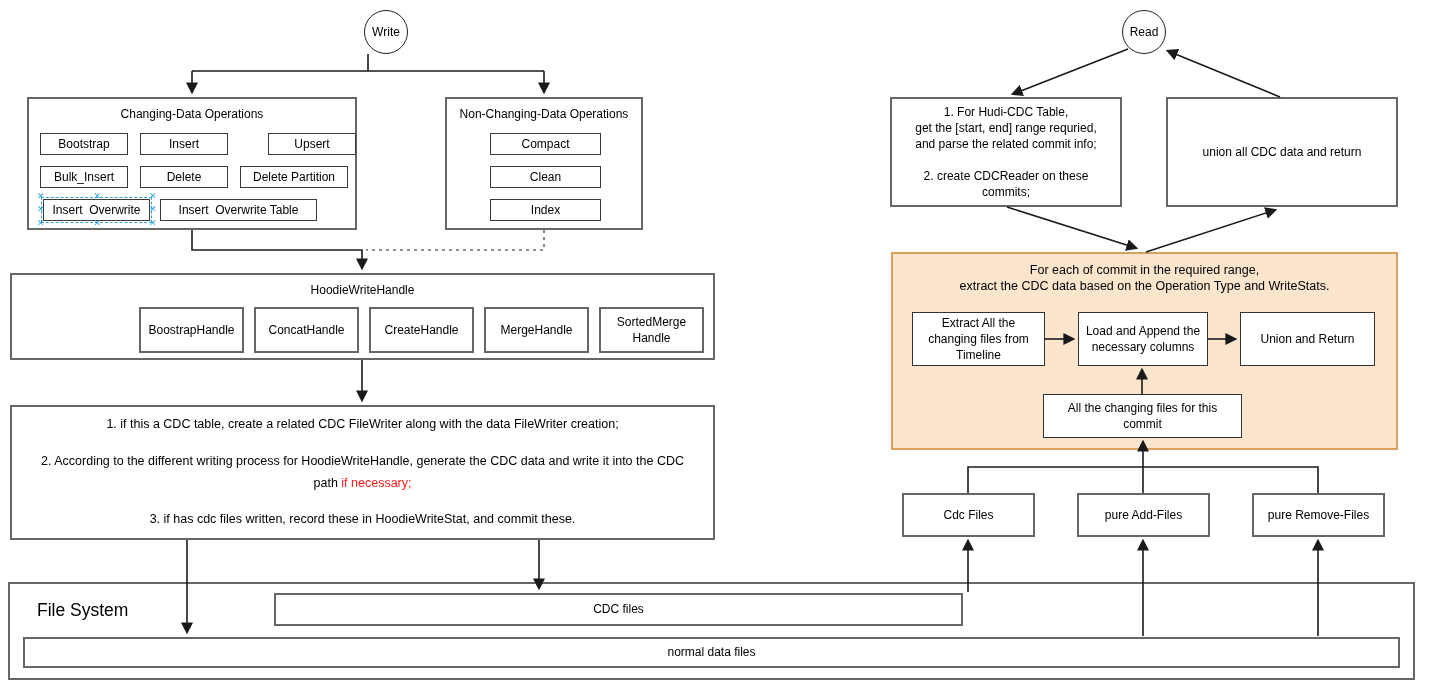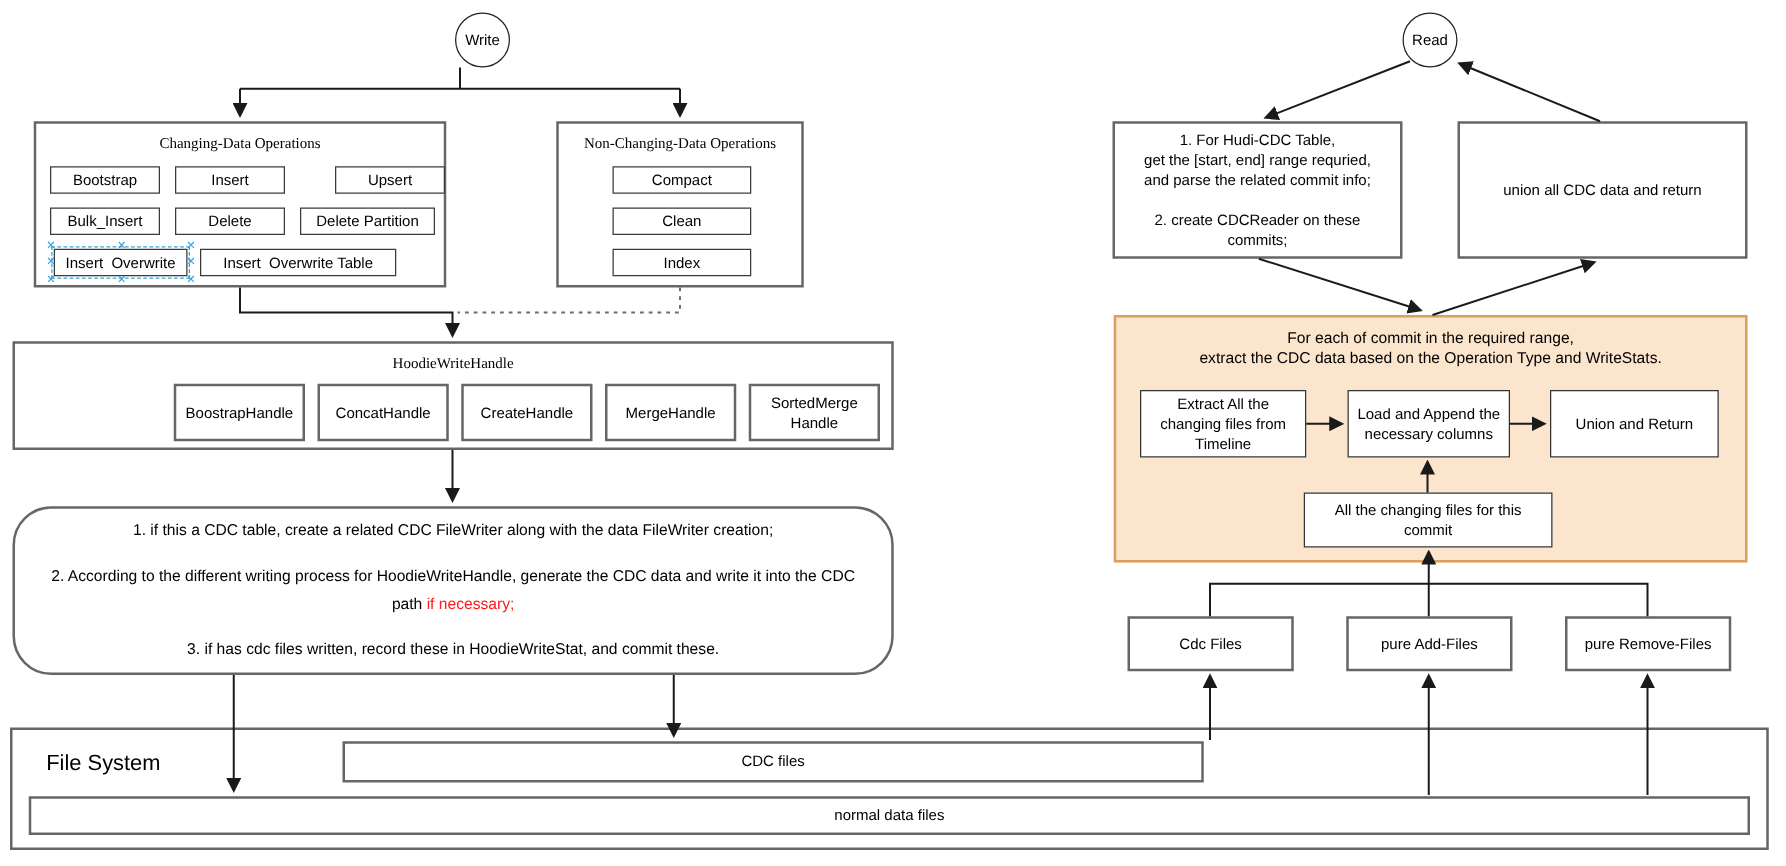--- a/index.html
+++ b/index.html
@@ -7,28 +7,28 @@
     --connector:#1a1a1a; --highlight-fill:#fce5cd; --highlight-border:#d9a05f;
     --selection:#33a3dc; --alert-text:#ff1a1a;
   }
   html,body{margin:0;padding:0;background:var(--canvas-bg);}
   #canvas{position:relative;width:1429px;height:693px;background:var(--canvas-bg);
     font-family:"Liberation Sans","DejaVu Sans",sans-serif;color:#000;overflow:hidden;}
   .node{position:absolute;background:#fff;display:flex;align-items:center;justify-content:center;
     text-align:center;box-sizing:border-box;font-size:12px;line-height:1.35;}
   .container{border:2px solid var(--container-border);}
   .titled{align-items:flex-start;}
-  .box-title{position:absolute;top:7px;left:0;width:100%;text-align:center;font-size:12px;font-family:Liberation Serif, serif;}
+  .box-title{position:absolute;top:7px;left:0;width:100%;text-align:center;font-size:12px;}
   .btn{position:absolute;background:#fff;border:1.6px solid #3a3a3a;box-sizing:border-box;
     display:flex;align-items:center;justify-content:center;font-size:12px;white-space:pre;}
   .handlebox{border:2px solid var(--container-border);}
   .smallbox{border:1.7px solid var(--shape-border);}
   .circle{border-radius:50%;border:1.6px solid #222;}
   .preline{white-space:pre-line;}
-  .steps{flex-direction:column;gap:15px;padding:6px 4px;font-size:12.5px;border-radius:31px;}
+  .steps{flex-direction:column;gap:15px;padding:6px 4px;font-size:12.5px;}
   .steps-line{line-height:1.75;}
   .steps-line span{white-space:pre-wrap;}
   .alert{color:var(--alert-text);}
   .orange{background:var(--highlight-fill);border:2px solid var(--highlight-border);}
   .orange-title{position:absolute;top:8px;left:0;width:100%;text-align:center;
     font-size:12.5px;line-height:1.3;white-space:pre-line;}
   .fs-label{position:absolute;left:27px;top:15px;font-size:17.5px;}
   
   .selected{outline:1.6px dashed var(--selection);outline-offset:1px;}
   .h{position:absolute;color:var(--selection);font-size:9px;line-height:7px;width:7px;height:7px;

